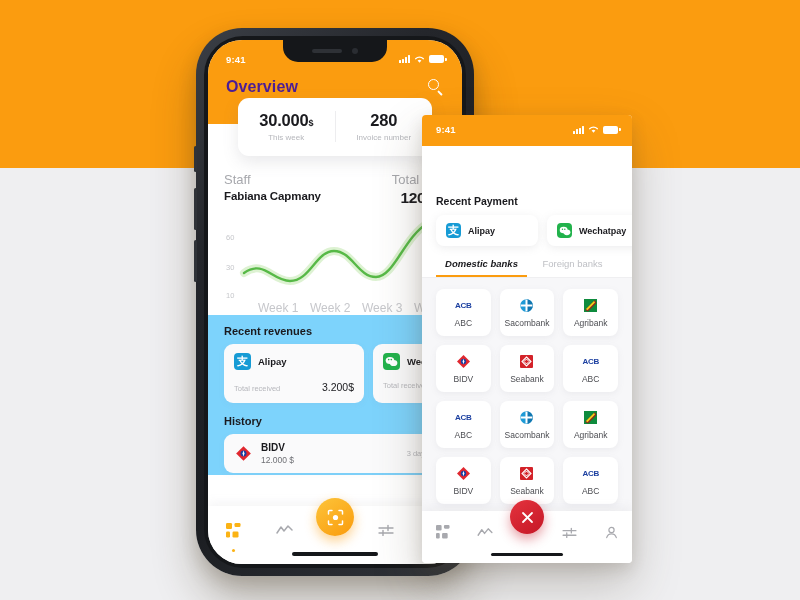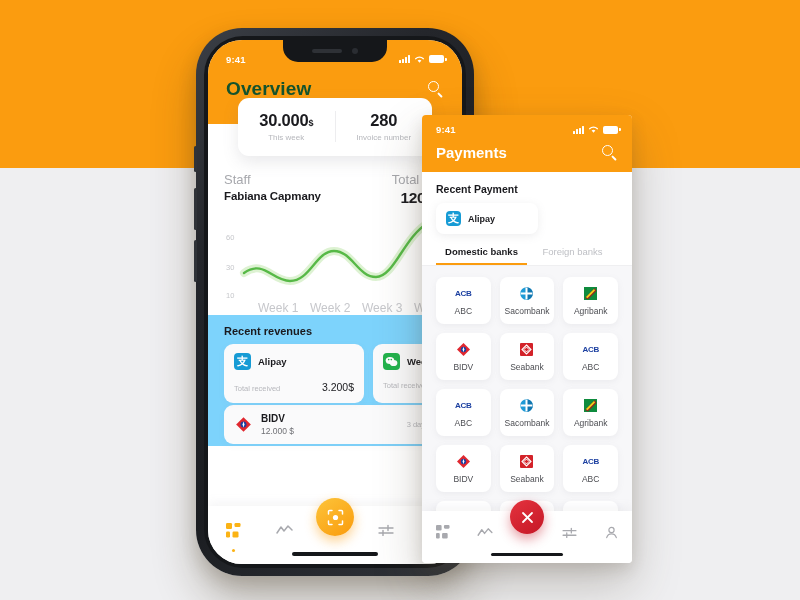--- a/index.html
+++ b/index.html
@@ -41,21 +41,21 @@
   .bars{display:flex;align-items:flex-end;gap:1px;height:8px;}
   .bars i{display:block;width:2px;background:#fff;border-radius:.5px;}
   .bars i:nth-child(1){height:3px}.bars i:nth-child(2){height:4.5px}
   .bars i:nth-child(3){height:6px}.bars i:nth-child(4){height:8px}
   .batt{width:15px;height:8px;border-radius:2px;background:#fff;position:relative;}
   .batt:after{content:"";position:absolute;right:-2.5px;top:2.5px;width:1.5px;height:3px;background:#fff;border-radius:0 1px 1px 0;}
   .notch{position:absolute;left:50%;top:0;transform:translateX(-50%);width:104px;height:22px;background:#15171a;border-radius:0 0 15px 15px;display:flex;align-items:center;justify-content:center;gap:10px;}
   .speaker{width:30px;height:4px;border-radius:2px;background:#2e3136;}
   .cam{width:6px;height:6px;border-radius:50%;background:#2a2d32;}
   .ov-titlerow{display:flex;align-items:center;justify-content:space-between;padding:10px 18px 0 18px;}
-  .ov-title{color:#14532d;font-size:19px;font-weight:bold;letter-spacing:.1px;}
+  .ov-title{color:#4c1d95;font-size:16px;font-weight:bold;letter-spacing:.1px;}
   .search-ic{width:16px;height:16px;position:relative;}
   .search-ic .c{position:absolute;left:0;top:0;width:11px;height:11px;border:1.6px solid #fff;border-radius:50%;box-sizing:border-box;}
   .search-ic .h{position:absolute;left:10px;top:10.5px;width:6px;height:1.6px;background:#fff;transform:rotate(45deg);transform-origin:left center;border-radius:1px;}
 
   
   .sum-wrap{position:relative;margin-top:-26px;padding:0 30px;}
   .sum-card{background:#fff;border-radius:11px;box-shadow:0 6px 16px rgba(120,120,130,.16);display:flex;padding:13px 0 14px 0;}
   .sum-cell{flex:1;text-align:center;}
   .sum-cell + .sum-cell{border-left:1px solid #EDEDEF;}
   .sum-val{font-size:16.5px;font-weight:bold;color:#1A1A1E;letter-spacing:-.2px;}
@@ -100,28 +100,28 @@
   
   .pay-panel{
     position:absolute;left:422px;top:115px;width:210px;height:448px;
     background:#fff;border-radius:4px;overflow:hidden;
     box-shadow:0 22px 48px rgba(80,70,50,.28), 0 6px 16px rgba(80,70,50,.16);
   }
   .pay-header{background:#FB9C0F;padding:0 0 11px 0;}
   .pay-statusbar{display:flex;align-items:center;justify-content:space-between;padding:9px 14px 0 14px;}
   .pay-titlerow{display:flex;align-items:center;justify-content:space-between;padding:9px 14px 0 14px;}
   .pay-title{color:#fff;font-size:15px;font-weight:bold;}
-  .pay-sec-title{font-size:10.5px;font-weight:bold;color:#1A1A1E;padding:11px 14px 8px 14px;}
+  .pay-sec-title{font-size:10.5px;font-weight:bold;color:#1A1A1E;padding:11px 14px 8px 14px;margin-top:38px;}
   .pay-chips{display:flex;gap:9px;padding:0 14px;}
   .chip{flex:0 0 auto;min-width:82px;background:#fff;border-radius:8px;box-shadow:0 2px 8px rgba(140,140,150,.16);
         padding:8px 10px;display:flex;align-items:center;gap:7px;}
   .chip-name{font-size:9px;font-weight:bold;color:#1A1A1E;white-space:nowrap;}
   .pay-tabs{display:flex;margin-top:12px;padding:0 14px;border-bottom:1px solid #EFEFF1;}
   .pay-tab{flex:1;text-align:center;font-size:9.5px;padding-bottom:6px;color:#BFC0C5;}
-  .pay-tab.active{color:#1A1A1E;font-weight:bold;border-bottom:2px solid #FB9C0F;}
+  .pay-tab.active{color:#1A1A1E;font-weight:bold;border-bottom:2px solid #FB9C0F;font-style:italic;}
   .grid{display:grid;grid-template-columns:repeat(3,1fr);gap:9px;padding:11px 14px 0 14px;background:#F7F7F9;}
   .bank{background:#fff;border-radius:8px;height:47px;display:flex;flex-direction:column;align-items:center;justify-content:center;gap:4px;
         box-shadow:0 2px 6px rgba(140,140,150,.10);}
   .bank-name{font-size:8.5px;color:#4C4D52;}
   .pay-tabbar{position:absolute;left:0;bottom:0;width:210px;height:52px;background:#fff;box-shadow:0 -3px 10px rgba(150,150,160,.10);}
   .pay-tabs-row{display:flex;align-items:center;height:34px;padding-top:4px;}
   .close-fab{position:absolute;left:50%;top:-11px;transform:translateX(-50%);width:34px;height:34px;border-radius:50%;
        background:linear-gradient(145deg,#E4333E,#C51726);box-shadow:0 5px 12px rgba(197,23,38,.42);
        display:flex;align-items:center;justify-content:center;}
   .pay-homebar{position:absolute;left:50%;bottom:7px;transform:translateX(-50%);width:72px;height:3.5px;border-radius:2px;background:#15171a;}
@@ -243,20 +243,21 @@
           </div>
           <div class="rev-foot">
             <span class="rev-sub">Total received</span>
             <span class="rev-amt"></span>
           </div>
         </div>
       </div>
     </div>
 
     <div class="sec-body">
+      <div class="sec-title">History</div>
       <div class="hist-card">
         <span class="lg">
           <svg width="17" height="17" viewBox="0 0 17 17">
               <rect x="3.3" y="3.3" width="10.4" height="10.4" fill="#E0272F" transform="rotate(45 8.5 8.5)"></rect>
               <circle cx="8.5" cy="8.5" r="3" fill="#1B3FA0"></circle>
               <path d="M8.5 5.4 L9.5 8.5 L8.5 11.6 L7.5 8.5 Z" fill="#fff"></path>
             </svg>
         </span>
         <span>
           <span class="hist-name" style="display:block">BIDV</span>
@@ -326,35 +327,39 @@
             <i></i>
             <i></i>
           </span>
         <svg width="11" height="9" viewBox="0 0 11 9">
           <path d="M5.5 7.8 L7.4 5.6 A2.9 2.9 0 0 0 3.6 5.6 Z" fill="#fff"></path>
           <path d="M1.6 3.7 A6 6 0 0 1 9.4 3.7" stroke="#fff" stroke-width="1.3" fill="none" stroke-linecap="round"></path>
         </svg>
         <span class="batt"></span>
       </div>
     </div>
-    <div class="pay-titlerow">
-      <div class="pay-title">Payments</div>
-      <div class="search-ic">
-          <span class="c"></span>
-          <span class="h"></span>
-        </div>
-    </div>
   </div>
 
   <div class="pay-sec-title">Recent Payment</div>
 
   <div class="pay-chips">
     <div class="chip">
       <span class="lg-sm lg alipay">支</span>
       <span class="chip-name">Alipay</span>
+    </div>
+    <div class="chip">
+      <span class="lg-sm lg wechat">
+        <svg width="12" height="10" viewBox="0 0 13 11">
+            <ellipse cx="5" cy="4.4" rx="4.3" ry="3.5" fill="#fff"></ellipse>
+            <ellipse cx="8.6" cy="7" rx="3.8" ry="3.1" fill="#fff"></ellipse>
+            <circle cx="3.7" cy="3.6" r=".8" fill="#22B24C"></circle>
+            <circle cx="6.3" cy="3.6" r=".8" fill="#22B24C"></circle>
+          </svg>
+      </span>
+      <span class="chip-name">Wechatpay</span>
     </div>
 
   </div>
 
   <div class="pay-tabs">
     <div class="pay-tab active">Domestic banks</div>
     <div class="pay-tab">Foreign banks</div>
   </div>
 
   <div class="grid" id="bank-grid">

